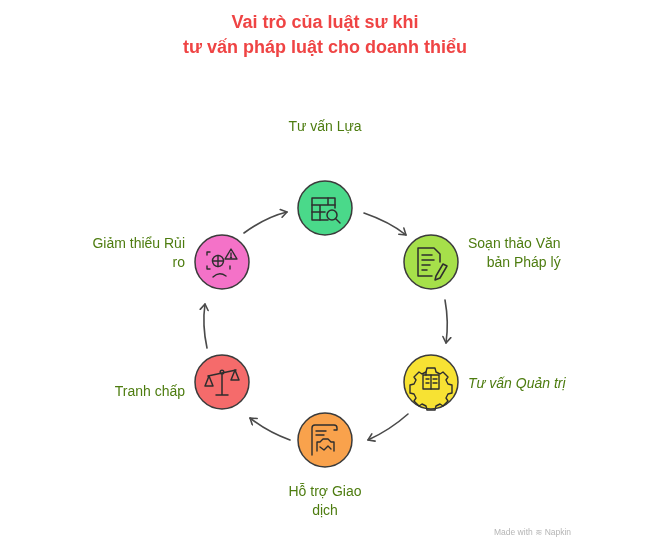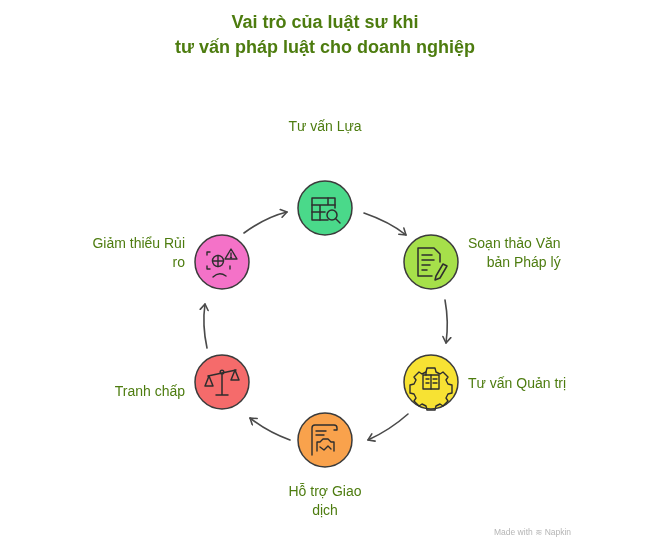--- a/index.html
+++ b/index.html
@@ -1,31 +1,31 @@
 <!DOCTYPE html>
 <html><head>
 <meta charset="utf-8">
 <style>
   html, body { margin: 0; padding: 0; }
   body { width: 650px; height: 550px; background: #ffffff; position: relative; overflow: hidden;
          font-family: "Liberation Sans", "DejaVu Sans", sans-serif; }
   .title { position: absolute; left: 0; top: 10px; width: 650px; text-align: center;
-           font-weight: bold; font-size: 18px; line-height: 25px; color: #4d7c0f; }
+           font-weight: bold; font-size: 18px; line-height: 25px; color: #ef4444; }
   .title div { display: block; }
   svg.diagram { position: absolute; left: 0; top: 0; }
   .label { position: absolute; font-size: 14px; line-height: 19px; color: #4d7c0f; }
   .label span { display: block; }
   .footer { position: absolute; left: 494px; top: 527px; font-size: 8.5px; color: #b5b5b5; }
 </style>
 </head>
 <body>
 
 <div class="title">
   <div>Vai trò của luật sư khi</div>
-  <div>tư vấn pháp luật cho doanh nghiệp</div>
+  <div>tư vấn pháp luật cho doanh thiểu</div>
 </div>
 
 <svg class="diagram" width="650" height="550" viewBox="0 0 650 550">
   <defs>
     <marker id="ah" markerWidth="10" markerHeight="10" refX="7" refY="5" orient="auto" markerUnits="userSpaceOnUse">
       <path d="M1,1 L7,5 L1,9" fill="none" stroke="#4a4a4a" stroke-width="1.6" stroke-linecap="round" stroke-linejoin="round"></path>
     </marker>
   </defs>
 
   <g fill="none" stroke="#4a4a4a" stroke-width="1.6" stroke-linecap="round">
@@ -101,21 +101,21 @@
 
 <div class="label" style="left:260px; top:117px; width:130px; text-align:center;">
   <span>Tư vấn Lựa</span>
 </div>
 
 <div class="label" style="left:468px; top:234px; text-align:right;">
   <span>Soạn thảo Văn</span>
   <span>bản Pháp lý</span>
 </div>
 
-<div class="label" style="left:468px; top:374px; text-align:center;">
+<div class="label" style="left:468px; top:374px; text-align:center;font-style:italic;">
   <span>Tư vấn Quản trị</span>
 </div>
 
 <div class="label" style="left:270px; top:482px; width:110px; text-align:center;">
   <span>Hỗ trợ Giao</span>
   <span>dịch</span>
 </div>
 
 <div class="label" style="left:80px; top:382px; width:105px; text-align:right;">
   <span>Tranh chấp</span>

